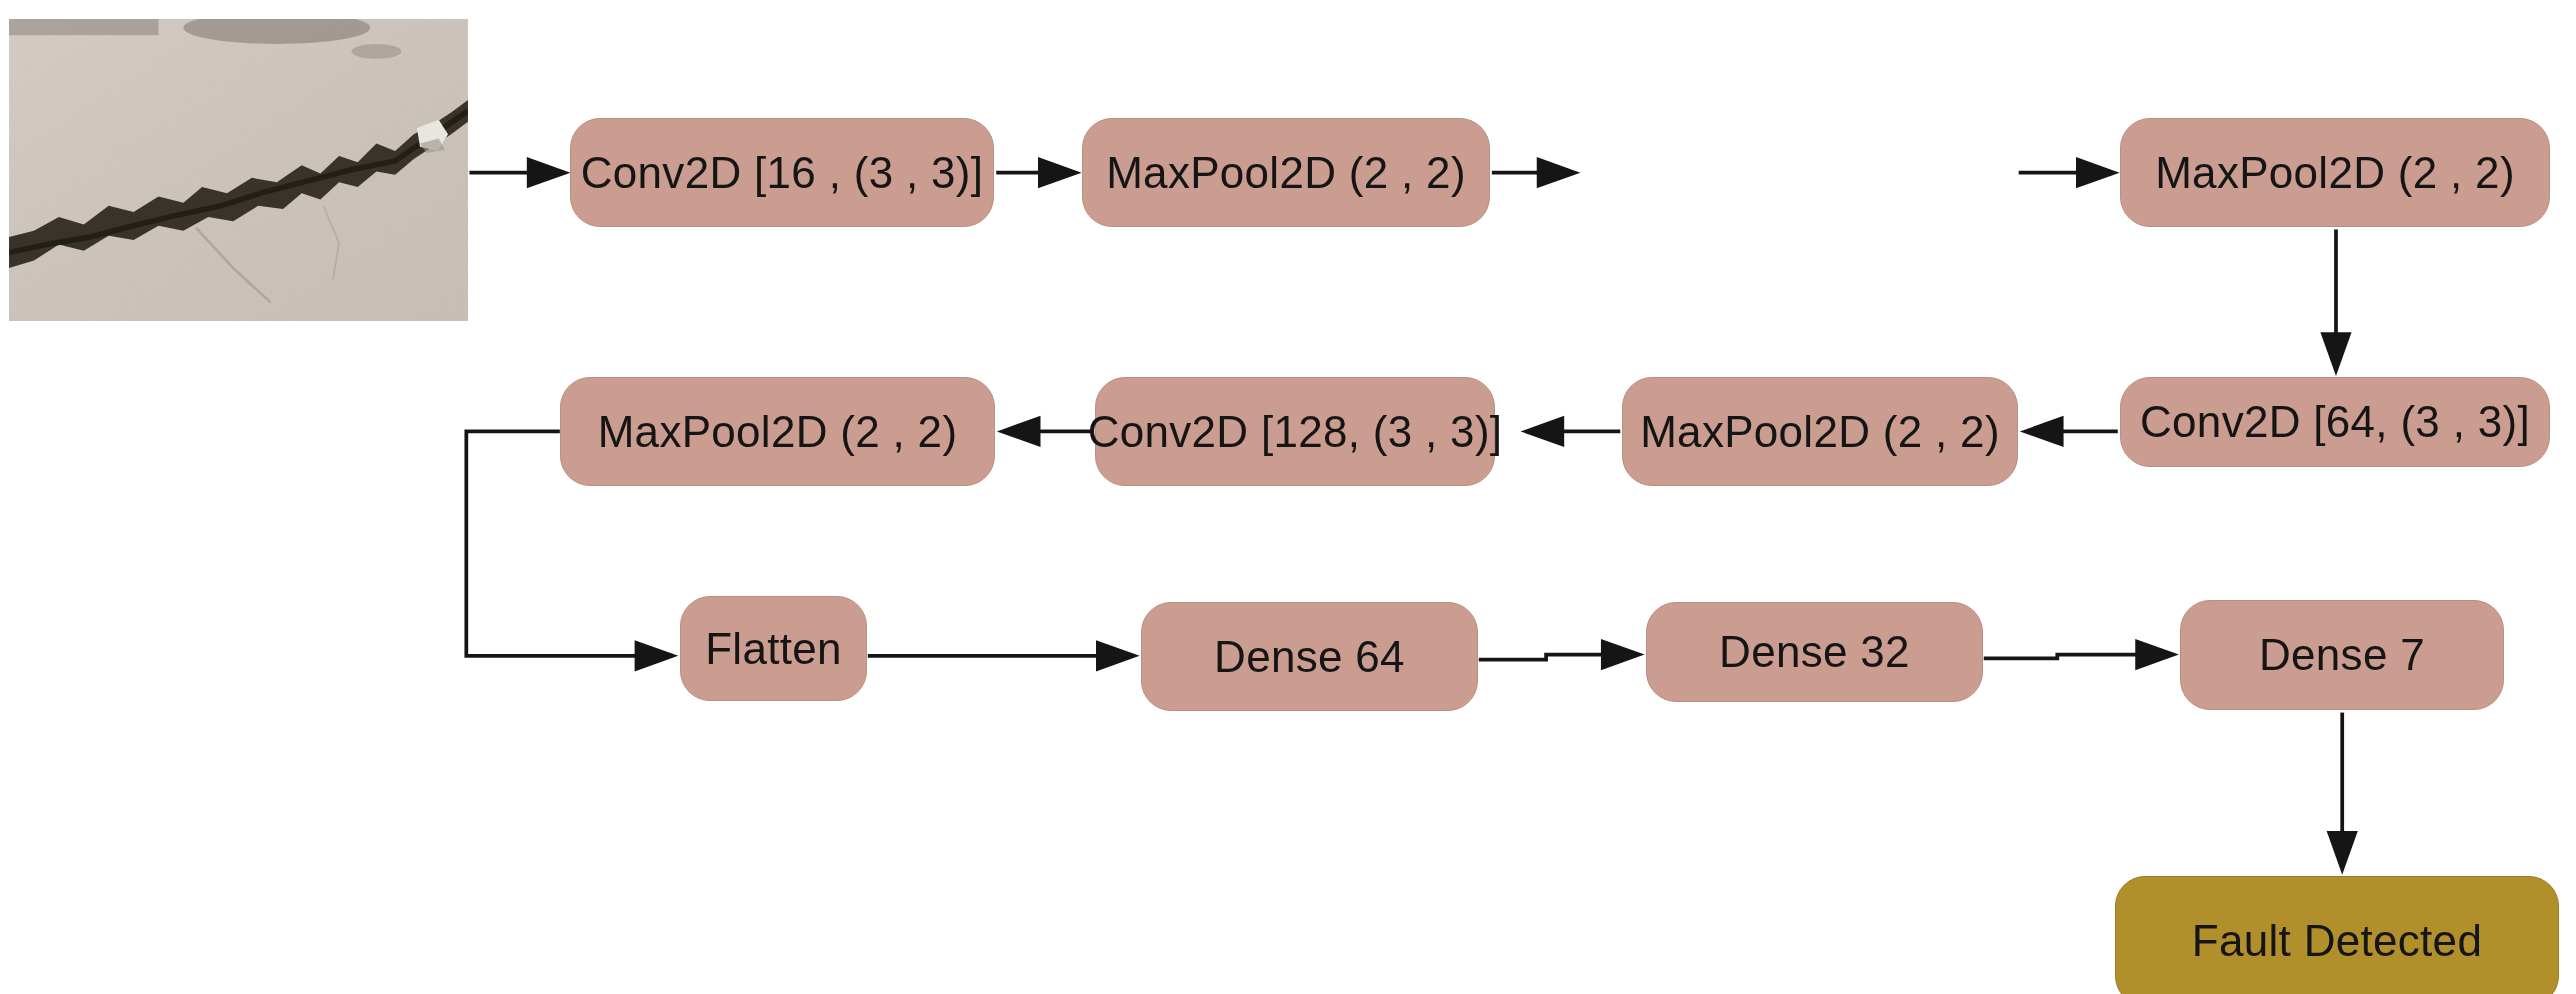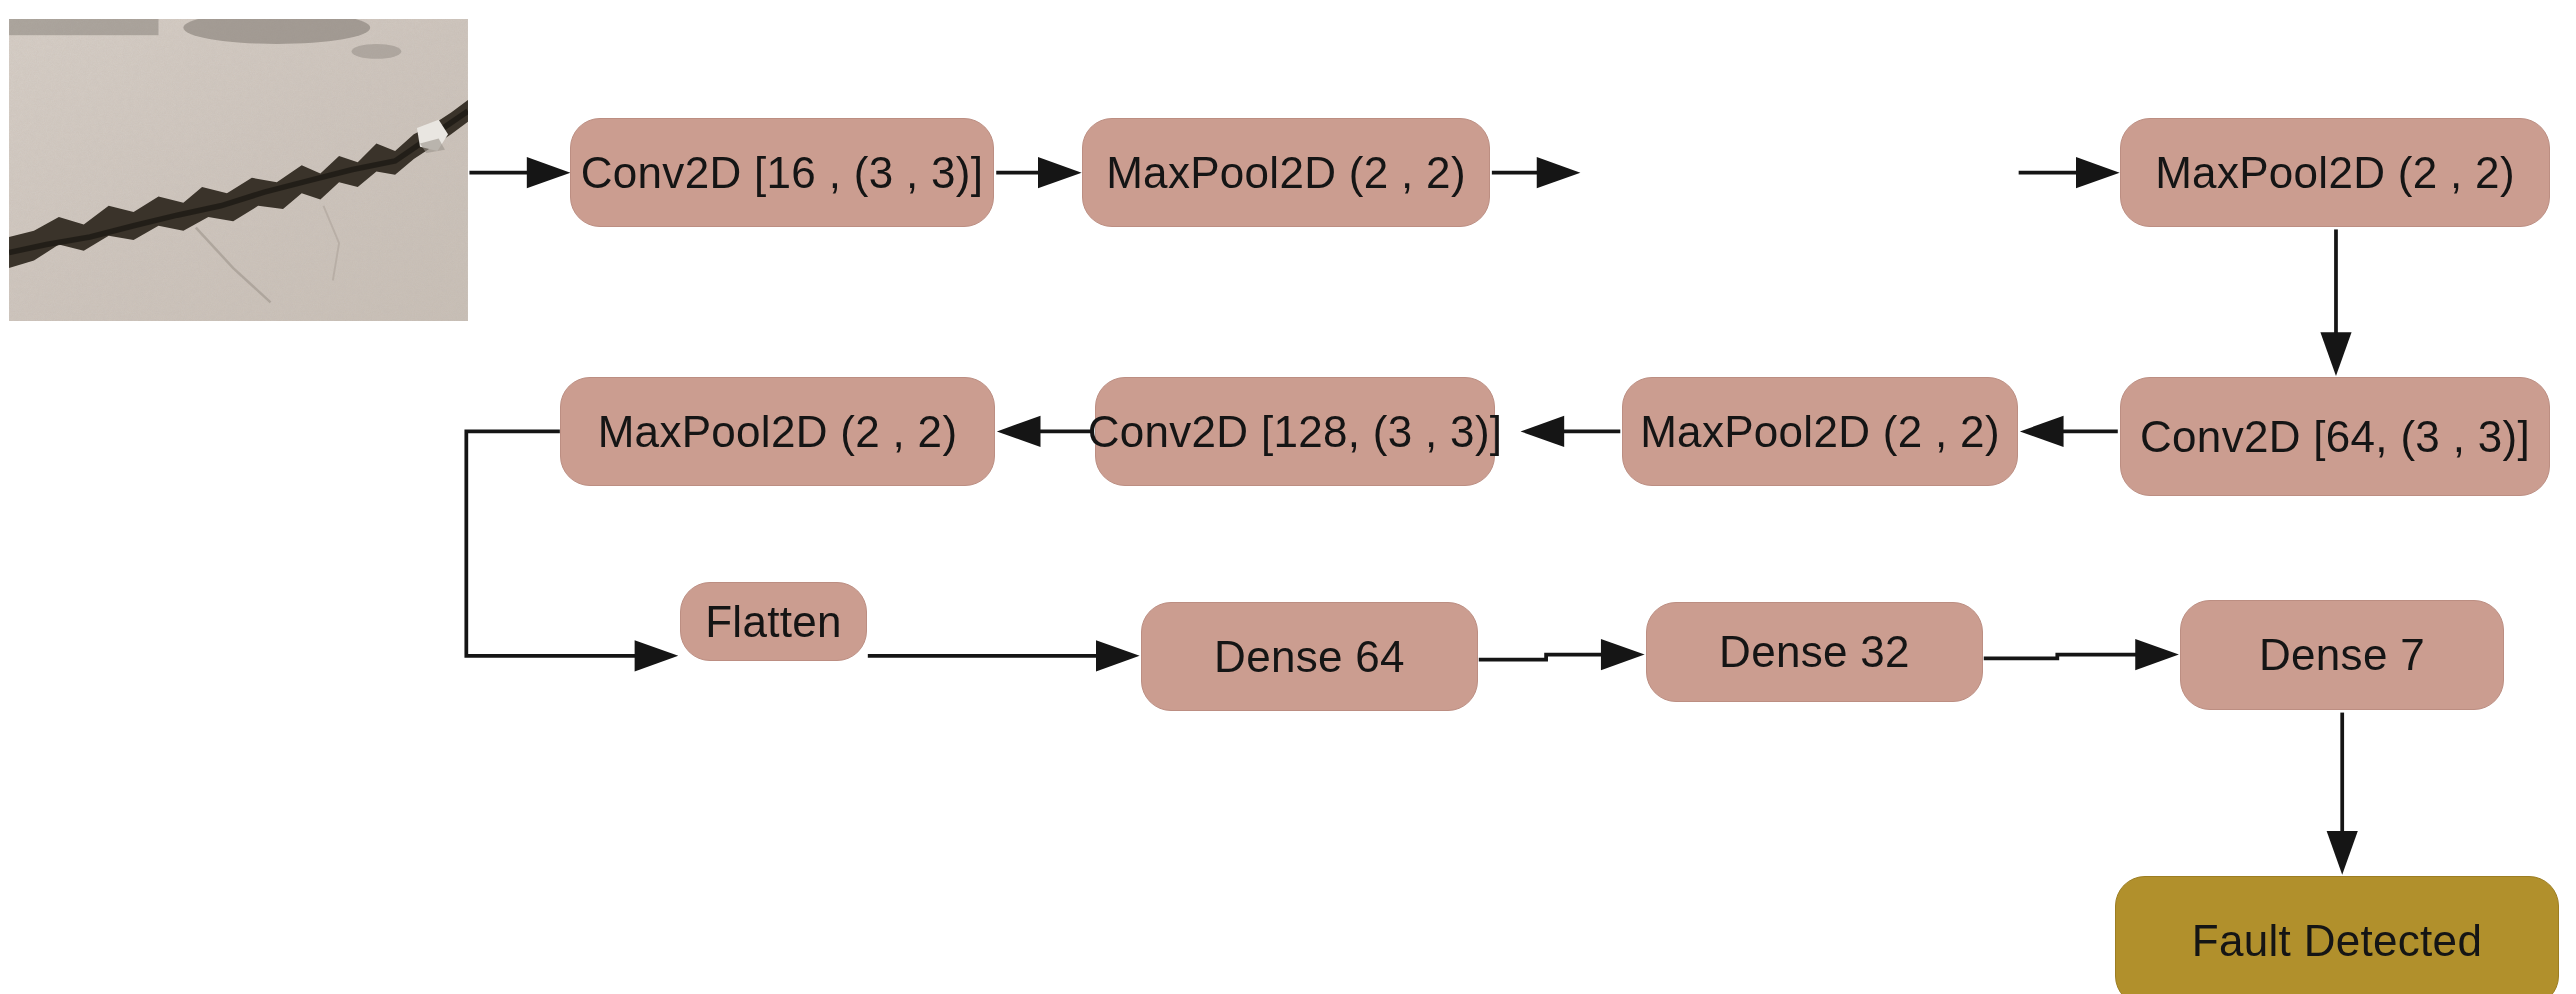--- a/index.html
+++ b/index.html
@@ -144,34 +144,34 @@
   <div class="node" style="left:570px;  top:118px; width:424px; height:109px;">
     <span>Conv2D [16 , (3 , 3)]</span>
   </div>
   <div class="node" style="left:1082px; top:118px; width:408px; height:109px;">
     <span>MaxPool2D (2 , 2)</span>
   </div>
   <div class="node" style="left:2120px; top:118px; width:430px; height:109px;">
     <span>MaxPool2D (2 , 2)</span>
   </div>
 
-  <div class="node" style="left:2120px; top:377px; width:430px; height:119px;align-items:center;">
+  <div class="node" style="left:2120px; top:377px; width:430px; height:90px;align-items:center;">
     <span>Conv2D [64, (3 , 3)]</span>
   </div>
   <div class="node" style="left:1622px; top:377px; width:396px; height:109px;">
     <span>MaxPool2D (2 , 2)</span>
   </div>
   <div class="node" style="left:1095px; top:377px; width:400px; height:109px;">
     <span>Conv2D [128, (3 , 3)]</span>
   </div>
   <div class="node" style="left:560px;  top:377px; width:435px; height:109px;">
     <span>MaxPool2D (2 , 2)</span>
   </div>
 
-  <div class="node" style="left:680px; top:582px; width:187px; height:79px;">
+  <div class="node" style="left:680px; top:596px; width:187px; height:105px;">
     <span>Flatten</span>
   </div>
   <div class="node" style="left:1141px; top:602px; width:337px; height:109px;text-align:right;">
     <span>Dense 64</span>
   </div>
   <div class="node" style="left:1646px; top:602px; width:337px; height:100px;">
     <span>Dense 32</span>
   </div>
   <div class="node" style="left:2180px; top:600px; width:324px; height:110px;">
     <span>Dense 7</span>

